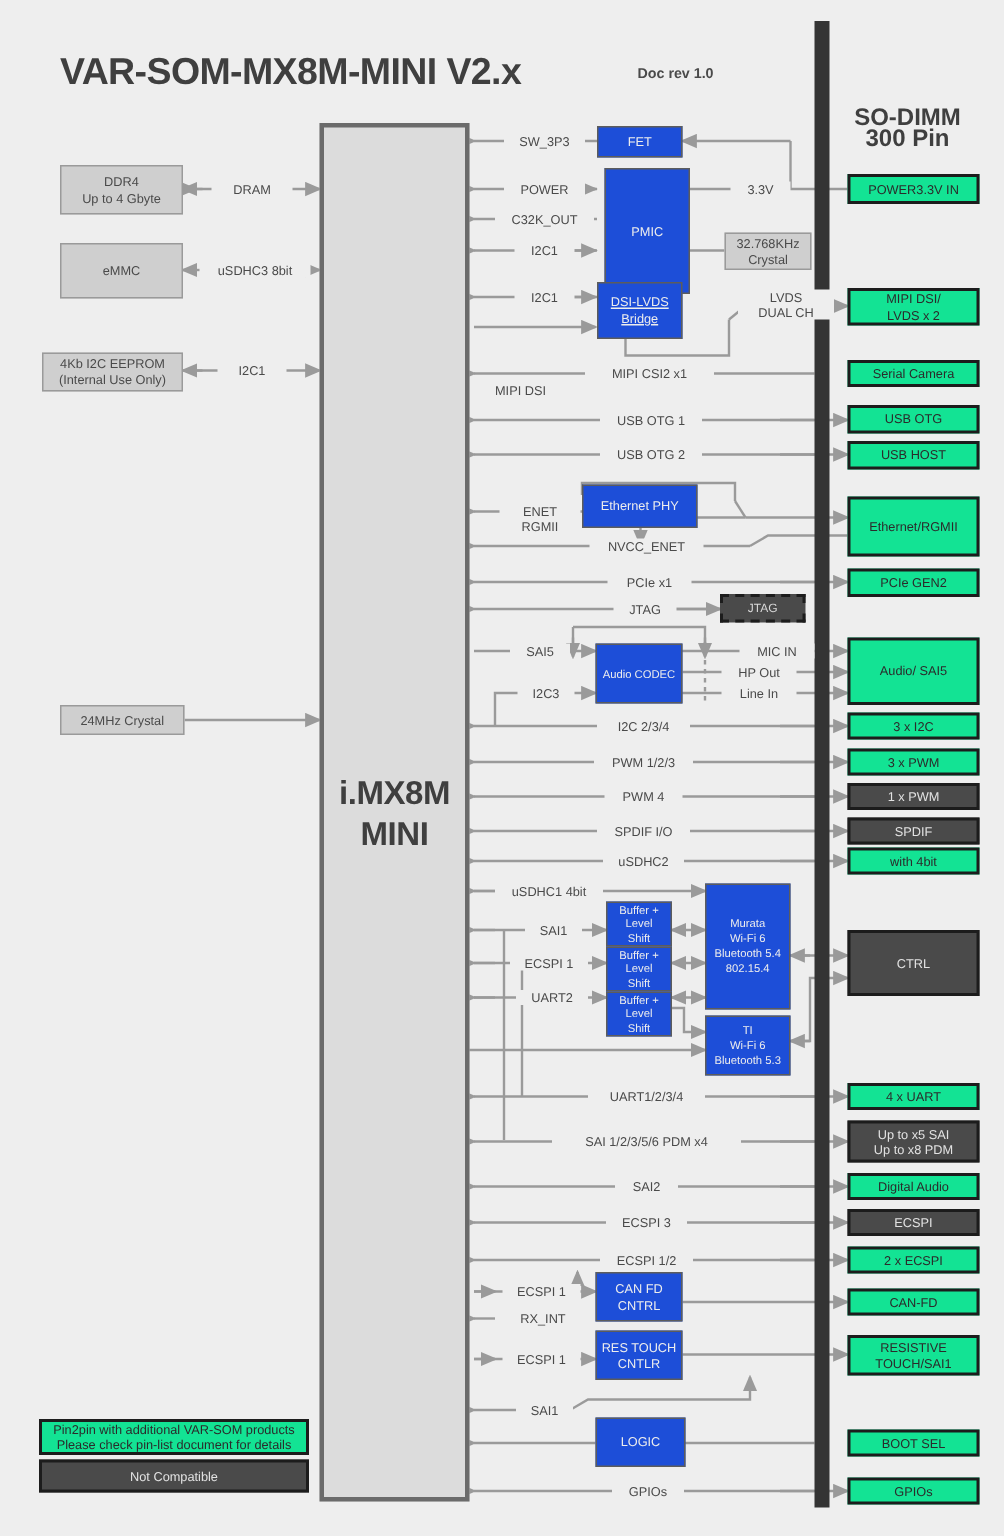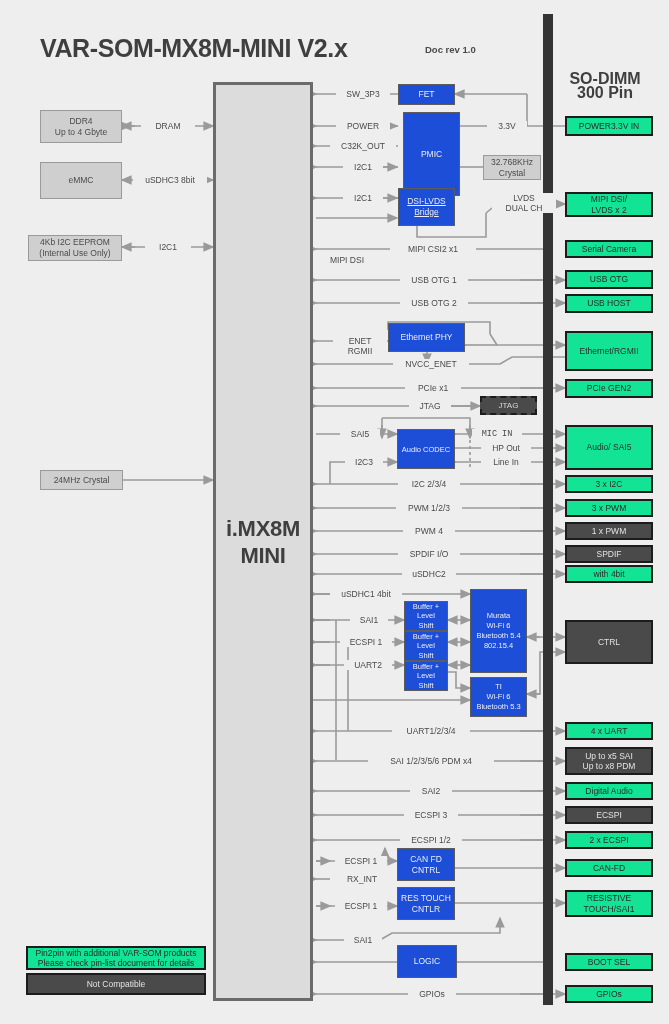--- a/index.html
+++ b/index.html
@@ -416,21 +416,21 @@
   <div class="sig" style="left:400px;top:298px;width:62px;">USB OTG 2</div>
   <div class="sig ml" style="left:333px;top:336px;width:48px;text-align:center;">
     <div>ENET</div>
     <div>RGMII</div>
   </div>
   <div class="sig" style="left:393px;top:359px;width:70px;">NVCC_ENET</div>
   <div class="sig" style="left:405px;top:383px;width:50px;">PCIe x1</div>
   <div class="sig" style="left:409px;top:401px;width:36px;">JTAG</div>
   <div class="sig" style="left:340px;top:429px;width:34px;">SAI5</div>
   <div class="sig" style="left:345px;top:457px;width:32px;">I2C3</div>
-  <div class="sig" style="left:472px;top:429px;width:44px;font-family:Liberation Mono, monospace;">MIC IN</div>
+  <div class="sig" style="left:493px;top:429px;width:44px;">MIC IN</div>
   <div class="sig" style="left:481px;top:443px;width:44px;">HP Out</div>
   <div class="sig" style="left:481px;top:457px;width:44px;">Line In</div>
   <div class="sig" style="left:398px;top:479px;width:56px;">I2C 2/3/4</div>
   <div class="sig" style="left:396px;top:503px;width:60px;">PWM 1/2/3</div>
   <div class="sig" style="left:403px;top:526px;width:46px;">PWM 4</div>
   <div class="sig" style="left:398px;top:549px;width:56px;">SPDIF I/O</div>
   <div class="sig" style="left:402px;top:569px;width:48px;">uSDHC2</div>
   <div class="sig" style="left:330px;top:589px;width:66px;">uSDHC1 4bit</div>
   <div class="sig" style="left:350px;top:615px;width:32px;">SAI1</div>
   <div class="sig" style="left:340px;top:637px;width:46px;">ECSPI 1</div>

